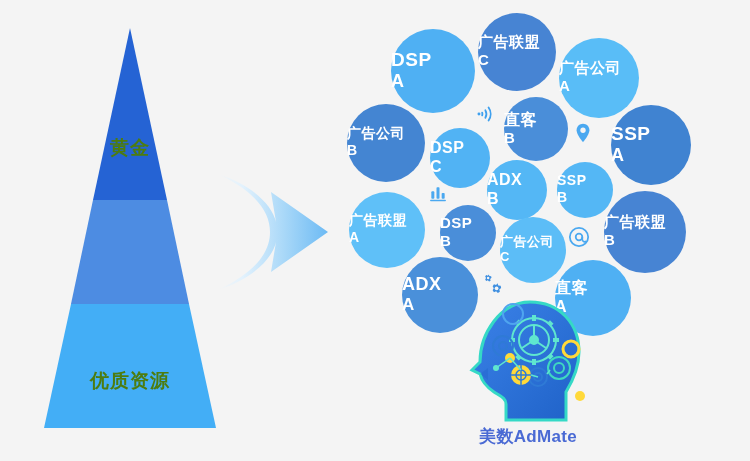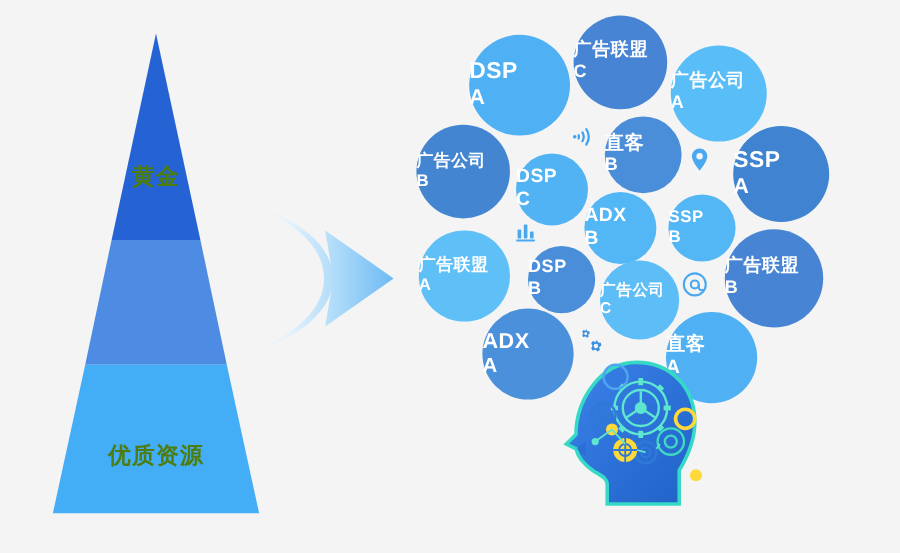--- a/index.html
+++ b/index.html
@@ -302,14 +302,15 @@
       <circle cx="30" cy="68" r="3" fill="#5fe6cf"></circle>
       <circle cx="114" cy="96" r="5" fill="#ffd93a"></circle>
 
       <line x1="30" y1="68" x2="44" y2="58" stroke="#5fe6cf" stroke-width="1.5"></line>
       <line x1="44" y1="58" x2="55" y2="70" stroke="#5fe6cf" stroke-width="1.5"></line>
       <line x1="65" y1="75" x2="72" y2="77" stroke="#5fe6cf" stroke-width="1.5"></line>
       <line x1="81" y1="74" x2="84" y2="70" stroke="#5fe6cf" stroke-width="1.5"></line>
     </svg>
   </div>
 
+  <div class="brand">美数AdMate</div>
 
 </div>
 
 </body></html>

